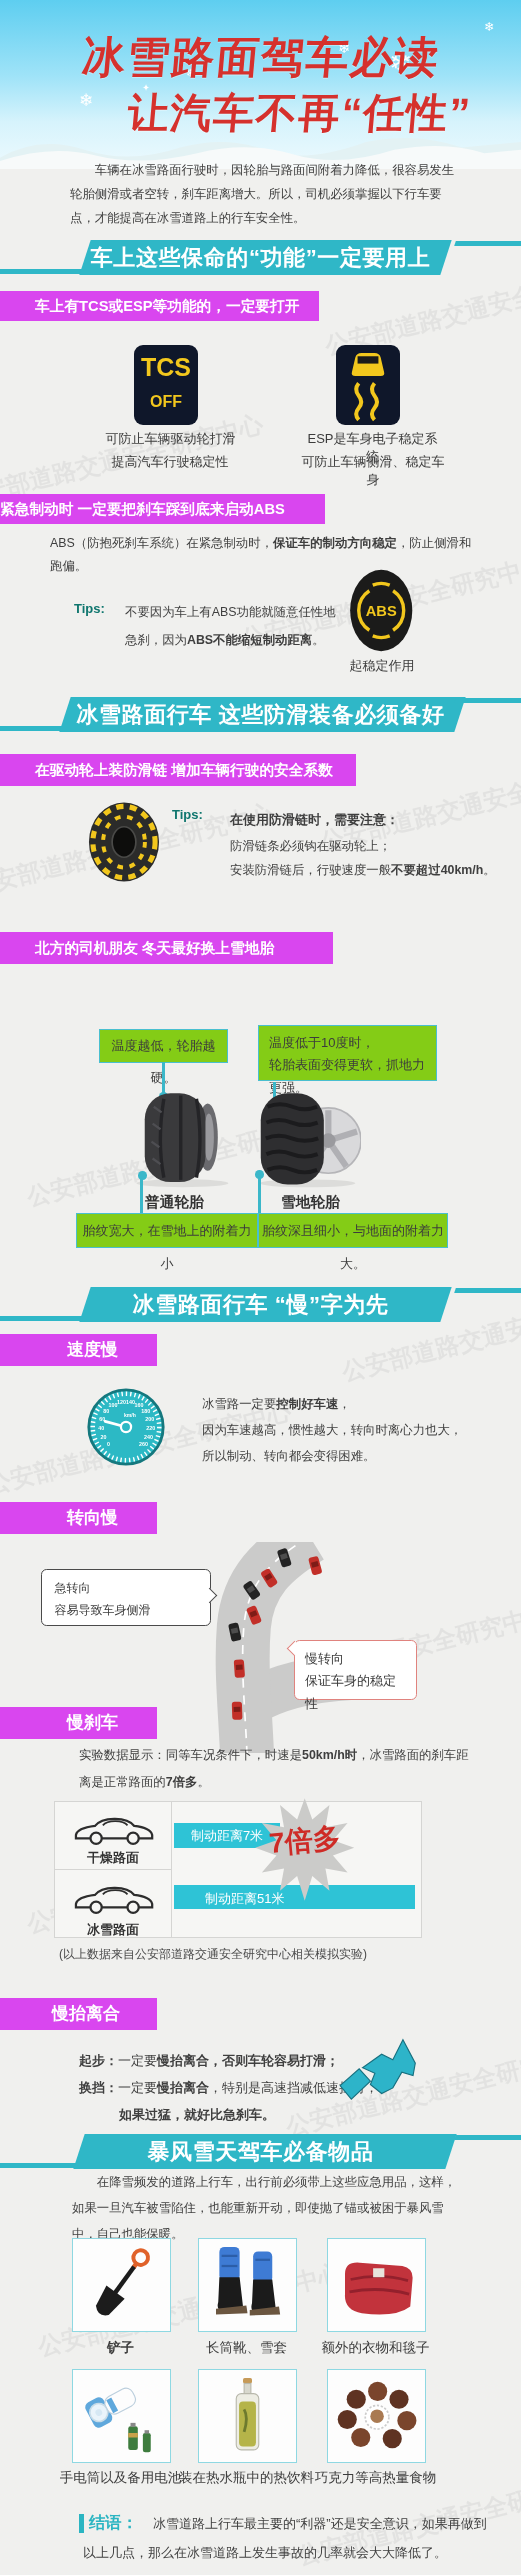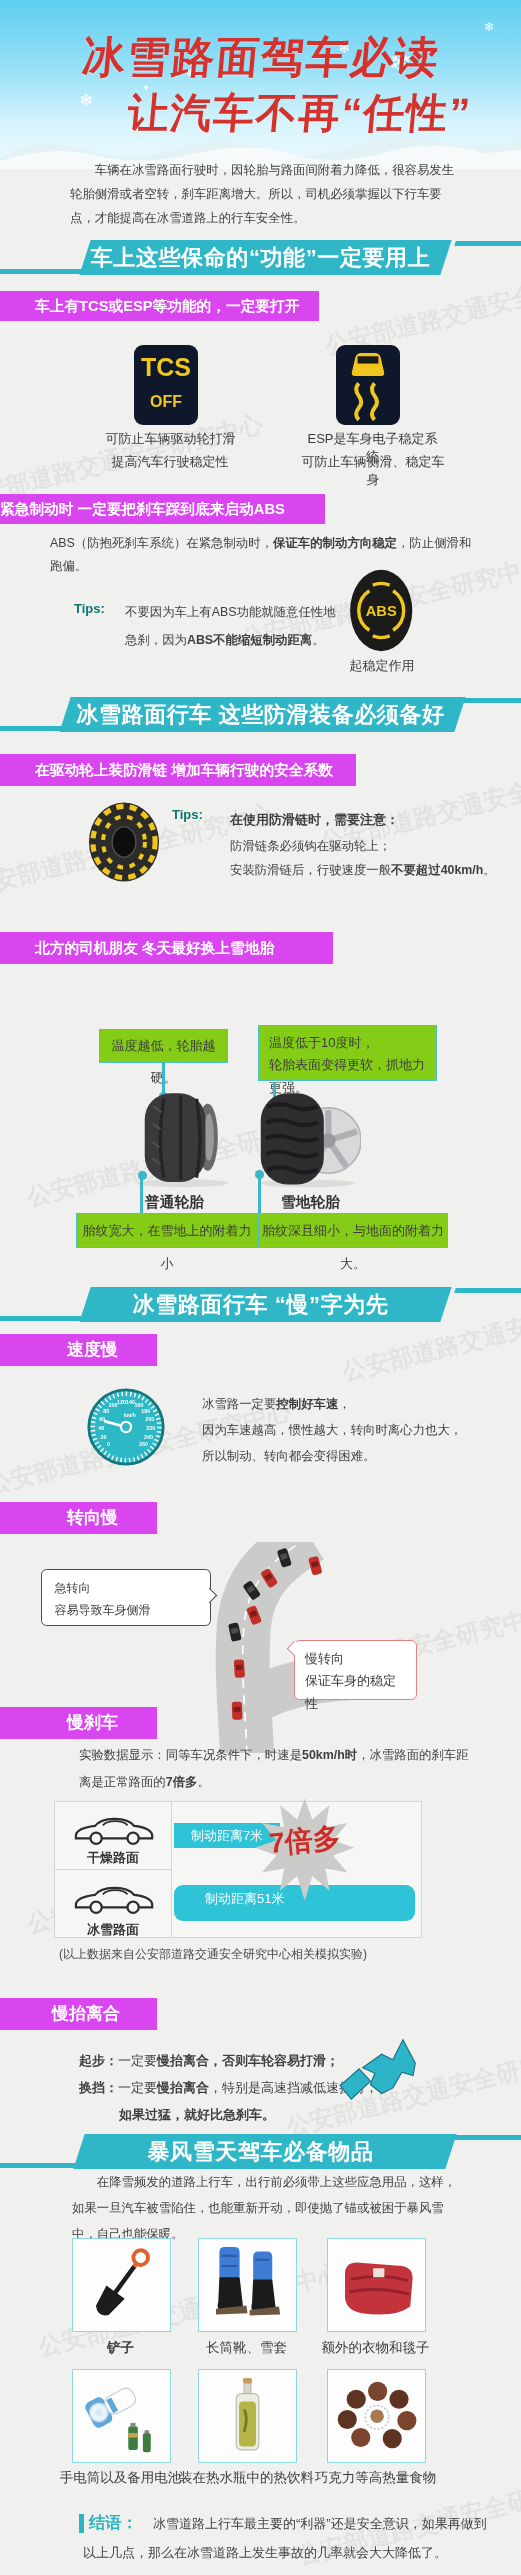--- a/index.html
+++ b/index.html
@@ -279,21 +279,21 @@
     <div style="position:absolute;left:0;top:67px;width:116px;height:68px;border-right:0.6px solid #D5D5D3;">
       <svg width="85" height="37" style="position:absolute;left:16px;top:8px;" viewBox="0 0 150 66">
         <path d="M8,48 C10,38 26,34 42,32 C54,16 98,14 112,32 C130,34 142,40 144,48 L144,54 L8,54 Z" fill="none" stroke="#2D2D2D" stroke-width="4"></path>
         <path d="M56,31 C64,21 92,21 100,31" fill="none" stroke="#2D2D2D" stroke-width="3"></path>
         <circle cx="44" cy="54" r="10" fill="#F6F6F4" stroke="#2D2D2D" stroke-width="4"></circle>
         <circle cx="110" cy="54" r="10" fill="#F6F6F4" stroke="#2D2D2D" stroke-width="4"></circle>
       </svg>
       <div style="position:absolute;left:0;top:52px;width:100%;text-align:center;font-size:13px;font-weight:bold;color:#333;">冰雪路面</div>
     </div>
     <div class="bar" style="left:119px;top:21.4px;width:106px;height:25px;line-height:25px;text-align:center;">制动距离7米</div>
-    <div class="bar" style="left:119px;top:83px;width:241px;height:36px;line-height:28px;padding-left:31px;box-sizing:border-box;border-radius:9px;">制动距离51米</div>
+    <div class="bar" style="left:119px;top:83px;width:241px;height:24px;line-height:28px;padding-left:31px;box-sizing:border-box;">制动距离51米</div>
   </div>
   <svg class="ap" style="left:253px;top:1796px;" width="104" height="107" viewBox="0 0 185 190">
     <polygon points="92,4 105.5,41.8 136,15.8 128.8,55.2 168.2,48 142.2,78.5 180,92 142.2,105.5 168.2,136 128.8,128.8 136,168.2 105.5,142.2 92,186 78.5,142.2 48,168.2 55.2,128.8 15.8,136 41.8,105.5 4,92 41.8,78.5 15.8,48 55.2,55.2 48,15.8 78.5,41.8" fill="#CBCBC9"></polygon>
   </svg>
   <div class="ap" style="left:253px;top:1822px;width:104px;text-align:center;font-size:28px;font-weight:bold;color:#CE2B26;transform:rotate(-5deg);">7倍多</div>
   <div class="ap" style="left:59px;top:1946px;font-size:12px;color:#4A4A4A;">(以上数据来自公安部道路交通安全研究中心相关模拟实验)</div>
 
   <div class="subhead" style="top:1998px;width:157px;height:32px;font-size:17px;line-height:32px;padding-left:52px;box-sizing:border-box;">慢抬离合</div>
   <div class="ap body-t" style="left:79px;top:2052px;font-size:13px;"><span class="bold">起步：</span><span>一定要</span><span class="bold">慢抬离合</span><span class="bold">，否则车轮容易打滑；</span></div>
   <div class="ap body-t" style="left:79px;top:2079px;font-size:13px;"><span class="bold">换挡：</span><span>一定要</span><span class="bold">慢抬离合</span><span>，特别是高速挡减低速挡时，</span></div>

